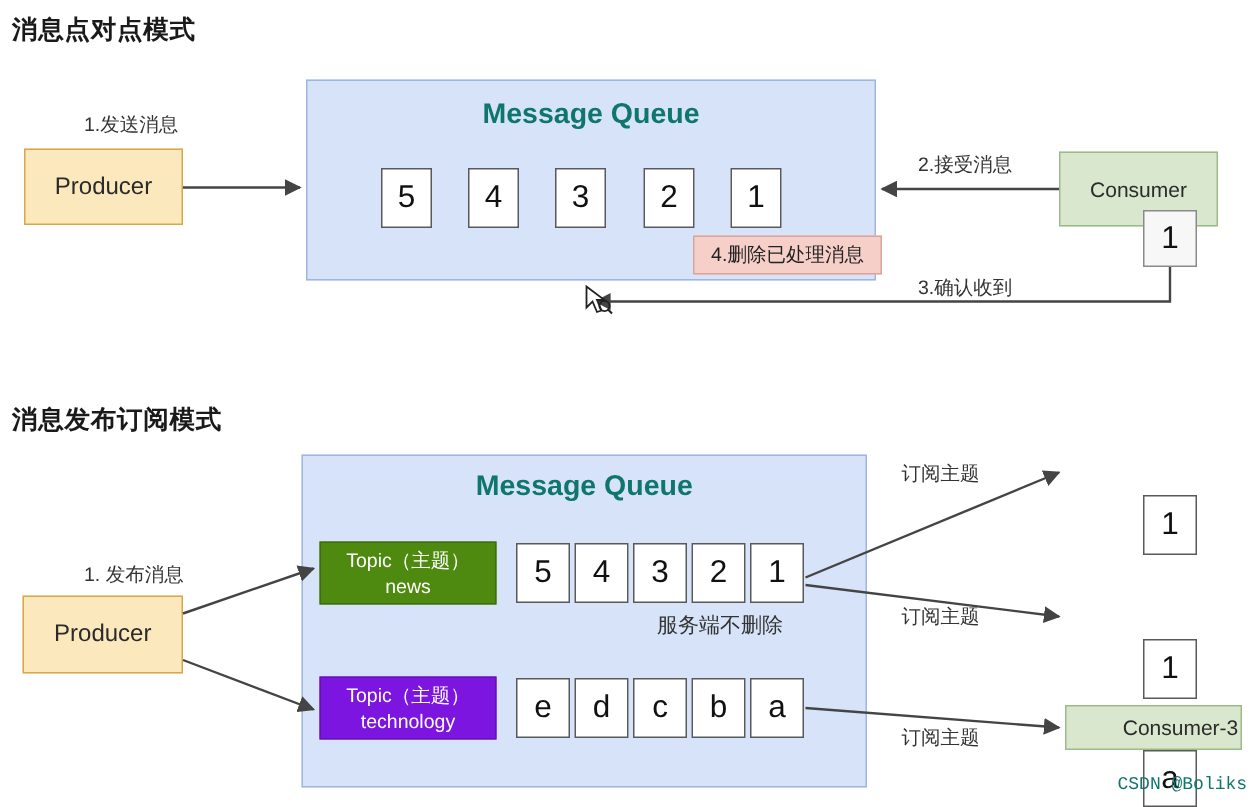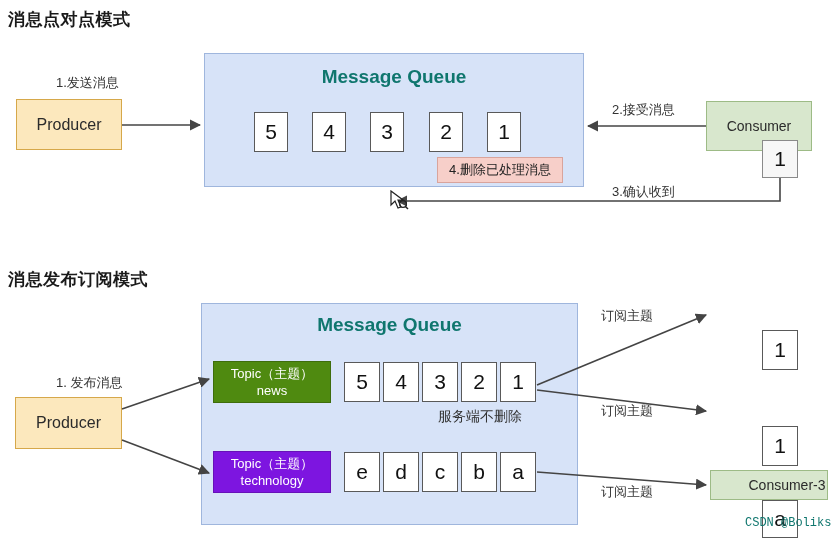--- a/index.html
+++ b/index.html
@@ -154,21 +154,21 @@
   <div class="abs queue-box" style="left:204px; top:53px; width:380px; height:134px;">
     <div class="queue-title" style="top:12px;">Message Queue</div>
   </div>
 
   <div class="abs msg-cell" style="left:254px; top:112px; width:34px; height:40px;">5</div>
   <div class="abs msg-cell" style="left:312px; top:112px; width:34px; height:40px;">4</div>
   <div class="abs msg-cell" style="left:370px; top:112px; width:34px; height:40px;">3</div>
   <div class="abs msg-cell" style="left:429px; top:112px; width:34px; height:40px;">2</div>
   <div class="abs msg-cell" style="left:487px; top:112px; width:34px; height:40px;">1</div>
 
-  <div class="abs delete-label" style="left:437px; top:157px; width:126px; height:26px;">4.删除已处理消息</div>
+  <div class="abs delete-label" style="left:462px; top:157px; width:126px; height:26px;">4.删除已处理消息</div>
 
   <div class="abs flow-label" style="left:612px; top:101px;">2.接受消息</div>
 
   <div class="abs flow-label" style="left:612px; top:183px;">3.确认收到</div>
 
   <div class="abs consumer-box" style="left:706px; top:101px; width:106px; height:50px;">
     <span>Consumer</span>
   </div>
   <div class="abs msg-cell held" style="left:762px; top:140px; width:36px; height:38px;">1</div>
 

